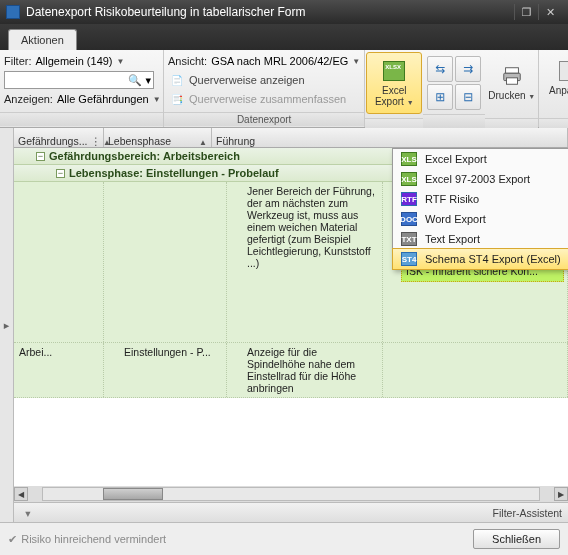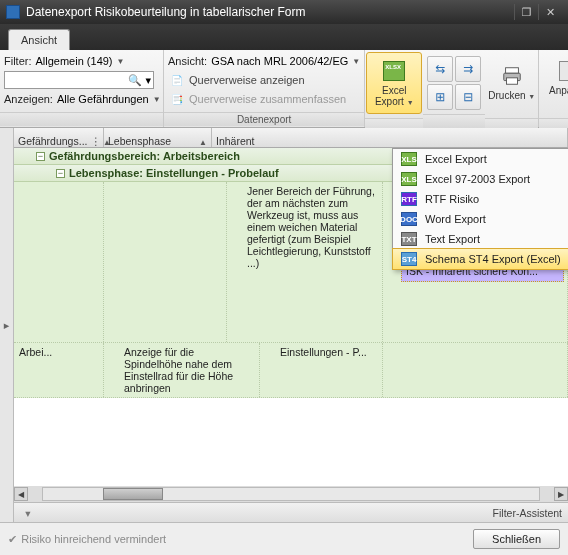--- a/index.html
+++ b/index.html
@@ -44,21 +44,21 @@
   .ch .dots{color:#555; letter-spacing:-1px;}
   .ch1{width:90px;} .ch2{width:108px;} .ch3{flex:1;}
   .gridbody{flex:1; background:#fff; position:relative; overflow:hidden;}
   .grouprow{background:linear-gradient(#eaf3e5,#dceacf); border-bottom:1px solid #bcd1a8; padding:2px 4px 2px 22px; font-size:11px; color:#2a4c1a; display:flex; align-items:center; gap:4px;}
   .grouprow.l2{padding-left:42px;}
   .expico{width:9px;height:9px;border:1px solid #7a9a5e;background:#fff;display:inline-flex;align-items:center;justify-content:center;font-size:9px;line-height:7px;color:#4c6a34;}
   .grouprow b{font-weight:bold;}
   .datarow{display:flex; background:#e1f0d5; border-bottom:1px dotted #b8cba8;gap:15px;}
   .dc{border-right:1px dotted #b8cba8; padding:3px 5px; font-size:10.5px; color:#222;}
   .dc1{width:90px;} .dc2{width:108px;} .dc3{flex:1;} .dc4{width:170px;}
-  .selcell{background:#c4b5fd; border:1px dotted #c9a215;}
+  .selcell{background:#bef264; border:1px dotted #c9a215;}
   .tallrow .dc{height:160px;}
   .hscroll{height:16px; background:#ddd; display:flex; align-items:center;}
   .hscroll .track{flex:1;height:14px;background:#e8e8e8;border:1px solid #bbb;position:relative;margin:0 14px;}
   .hscroll .thumb{position:absolute;left:60px;top:0;height:12px;width:60px;background:linear-gradient(#cfcfcf,#a8a8a8);border:1px solid #888;}
   .hscroll .sbtn{width:14px;height:14px;background:#d8d8d8;border:1px solid #aaa;display:flex;align-items:center;justify-content:center;font-size:8px;color:#444;}
   .filterbar{height:20px; background:linear-gradient(#f1f1f1,#dedede); border-top:1px solid #bbb; display:flex; align-items:center; padding:0 6px; font-size:10.5px; color:#444;}
   .filterbar .chev{width:16px;text-align:center;color:#777;}
   .footer{background:#eee; border-top:1px solid #bbb; padding:6px 8px; display:flex; align-items:center;}
   .footer .chk{color:#8a8a8a; font-size:11px; display:flex; align-items:center; gap:4px;}
   .footer .spacer{flex:1;}
@@ -80,21 +80,21 @@
 
   <div class="titlebar">
     <div class="icon-sq"></div>
     <div>Datenexport Risikobeurteilung in tabellarischer Form</div>
     <div class="spacer"></div>
     <div class="wbtn">❐</div>
     <div class="wbtn">✕</div>
   </div>
 
   <div class="tabrow">
-    <div class="maintab">Ansicht</div>
+    <div class="maintab">Aktionen</div>
   </div>
 
   <div class="ribbon">
 
     <div class="rgroup" style="width:164px;">
       <div class="body">
         <div class="dropline">
           <span>Filter:</span>
           <span class="val">Allgemein (149)</span>
           <span class="arr">▼</span>
@@ -191,21 +191,21 @@
         <div class="ch ch1">
             <span>Gefährdungs...</span>
             <span class="dots">⋮</span>
             <span class="sort">▲</span>
           </div>
         <div class="ch ch2">
             <span>Lebensphase</span>
             <span class="sort" style="margin-left:auto;">▲</span>
           </div>
         <div class="ch ch3">
-            <span>Inhärent</span>
+            <span>Führung</span>
           </div>
       </div>
       <div class="gridbody">
         <div class="grouprow">
           <span class="expico">−</span>
           <b><span>Gefährdungsbereich:</span> <span>Arbeitsbereich</span></b>
         </div>
         <div class="grouprow l2">
           <span class="expico">−</span>
           <b><span>Lebensphase:</span> <span>Einstellungen - Probelauf</span></b>
@@ -213,22 +213,22 @@
         <div class="datarow tallrow">
           <div class="dc dc1"></div>
           <div class="dc dc2"></div>
           <div class="dc dc3">Jener Bereich der Führung, der am nächsten zum Werkzeug ist, muss aus einem weichen Material gefertigt (zum Beispiel Leichtlegierung, Kunststoff ...)</div>
           <div class="dc dc4" style="position:relative;">
             <div class="selcell" style="position:absolute;left:3px;right:3px;top:80px;height:20px;padding:2px 4px;">ISK - Inhärent sichere Kon...</div>
           </div>
         </div>
         <div class="datarow">
           <div class="dc dc1">Arbei...</div>
+          <div class="dc dc2">Einstellungen - P...</div>
           <div class="dc dc3" style="height:54px;">Anzeige für die Spindelhöhe nahe dem Einstellrad für die Höhe anbringen</div>
-          <div class="dc dc2">Einstellungen - P...</div>
           <div class="dc dc4"></div>
         </div>
 
         <div class="dropdown">
           <div class="dditem">
               <span class="fico xls">XLS</span>
               <span>Excel Export</span>
             </div>
           <div class="dditem">
               <span class="fico xls">XLS</span>

